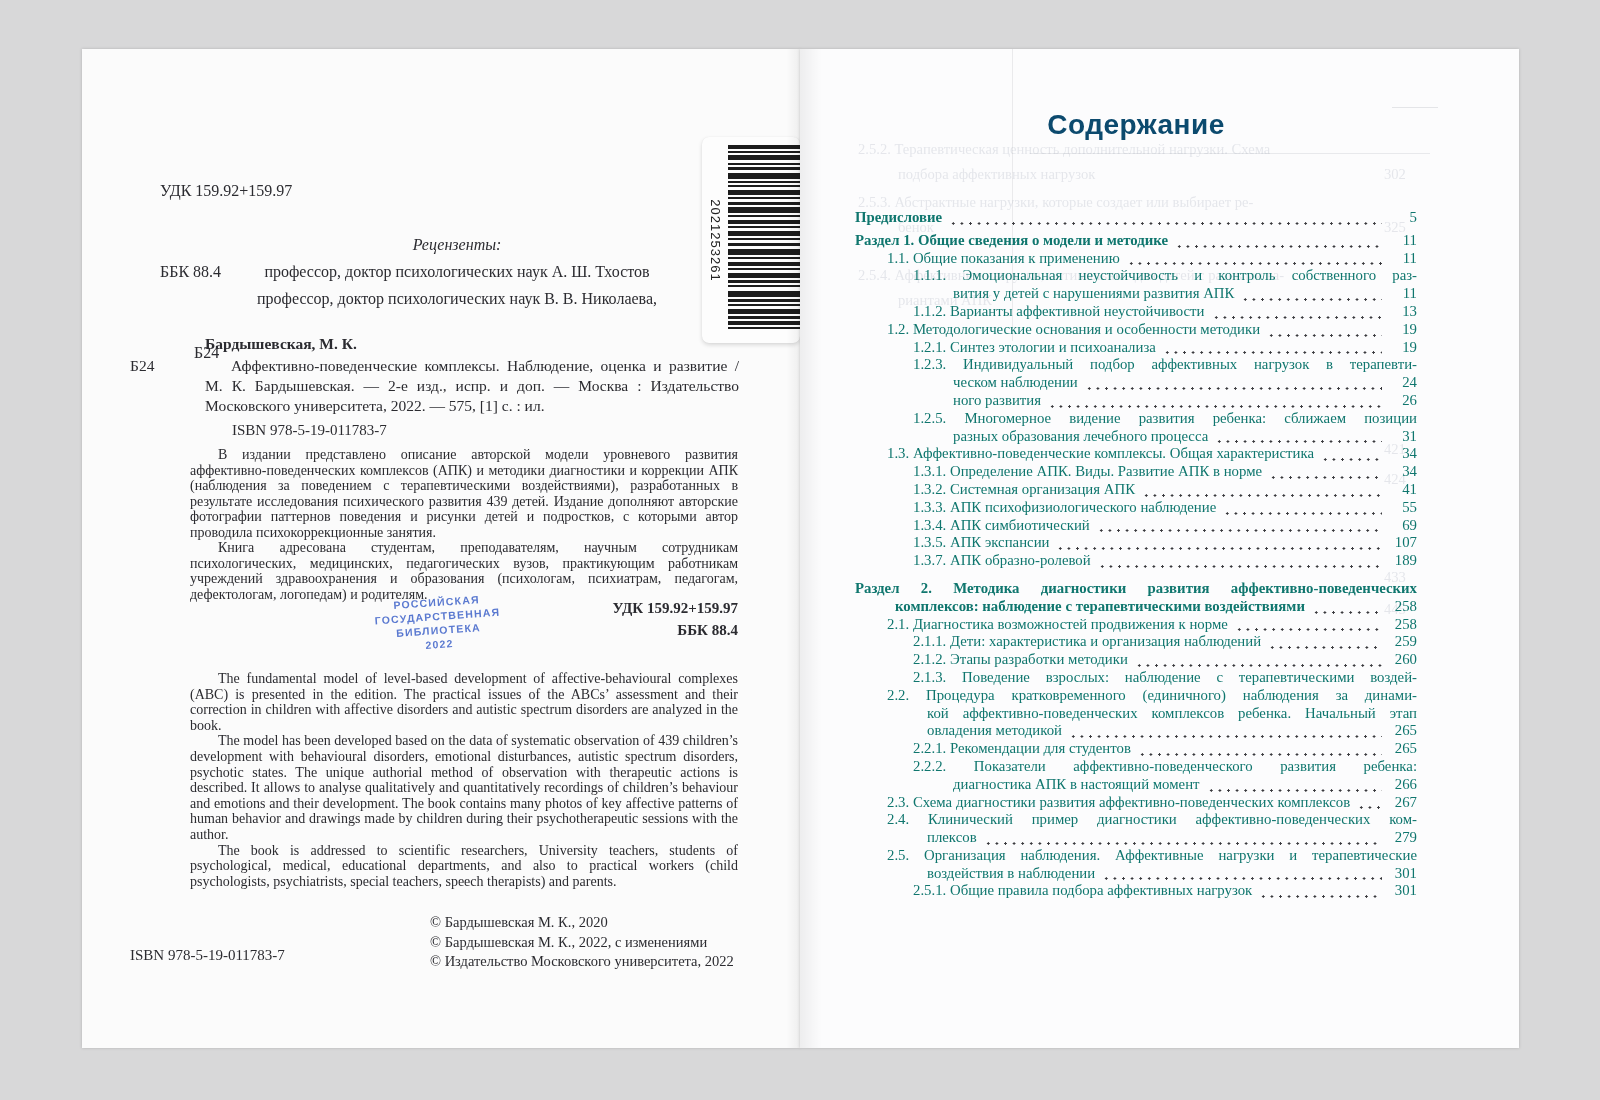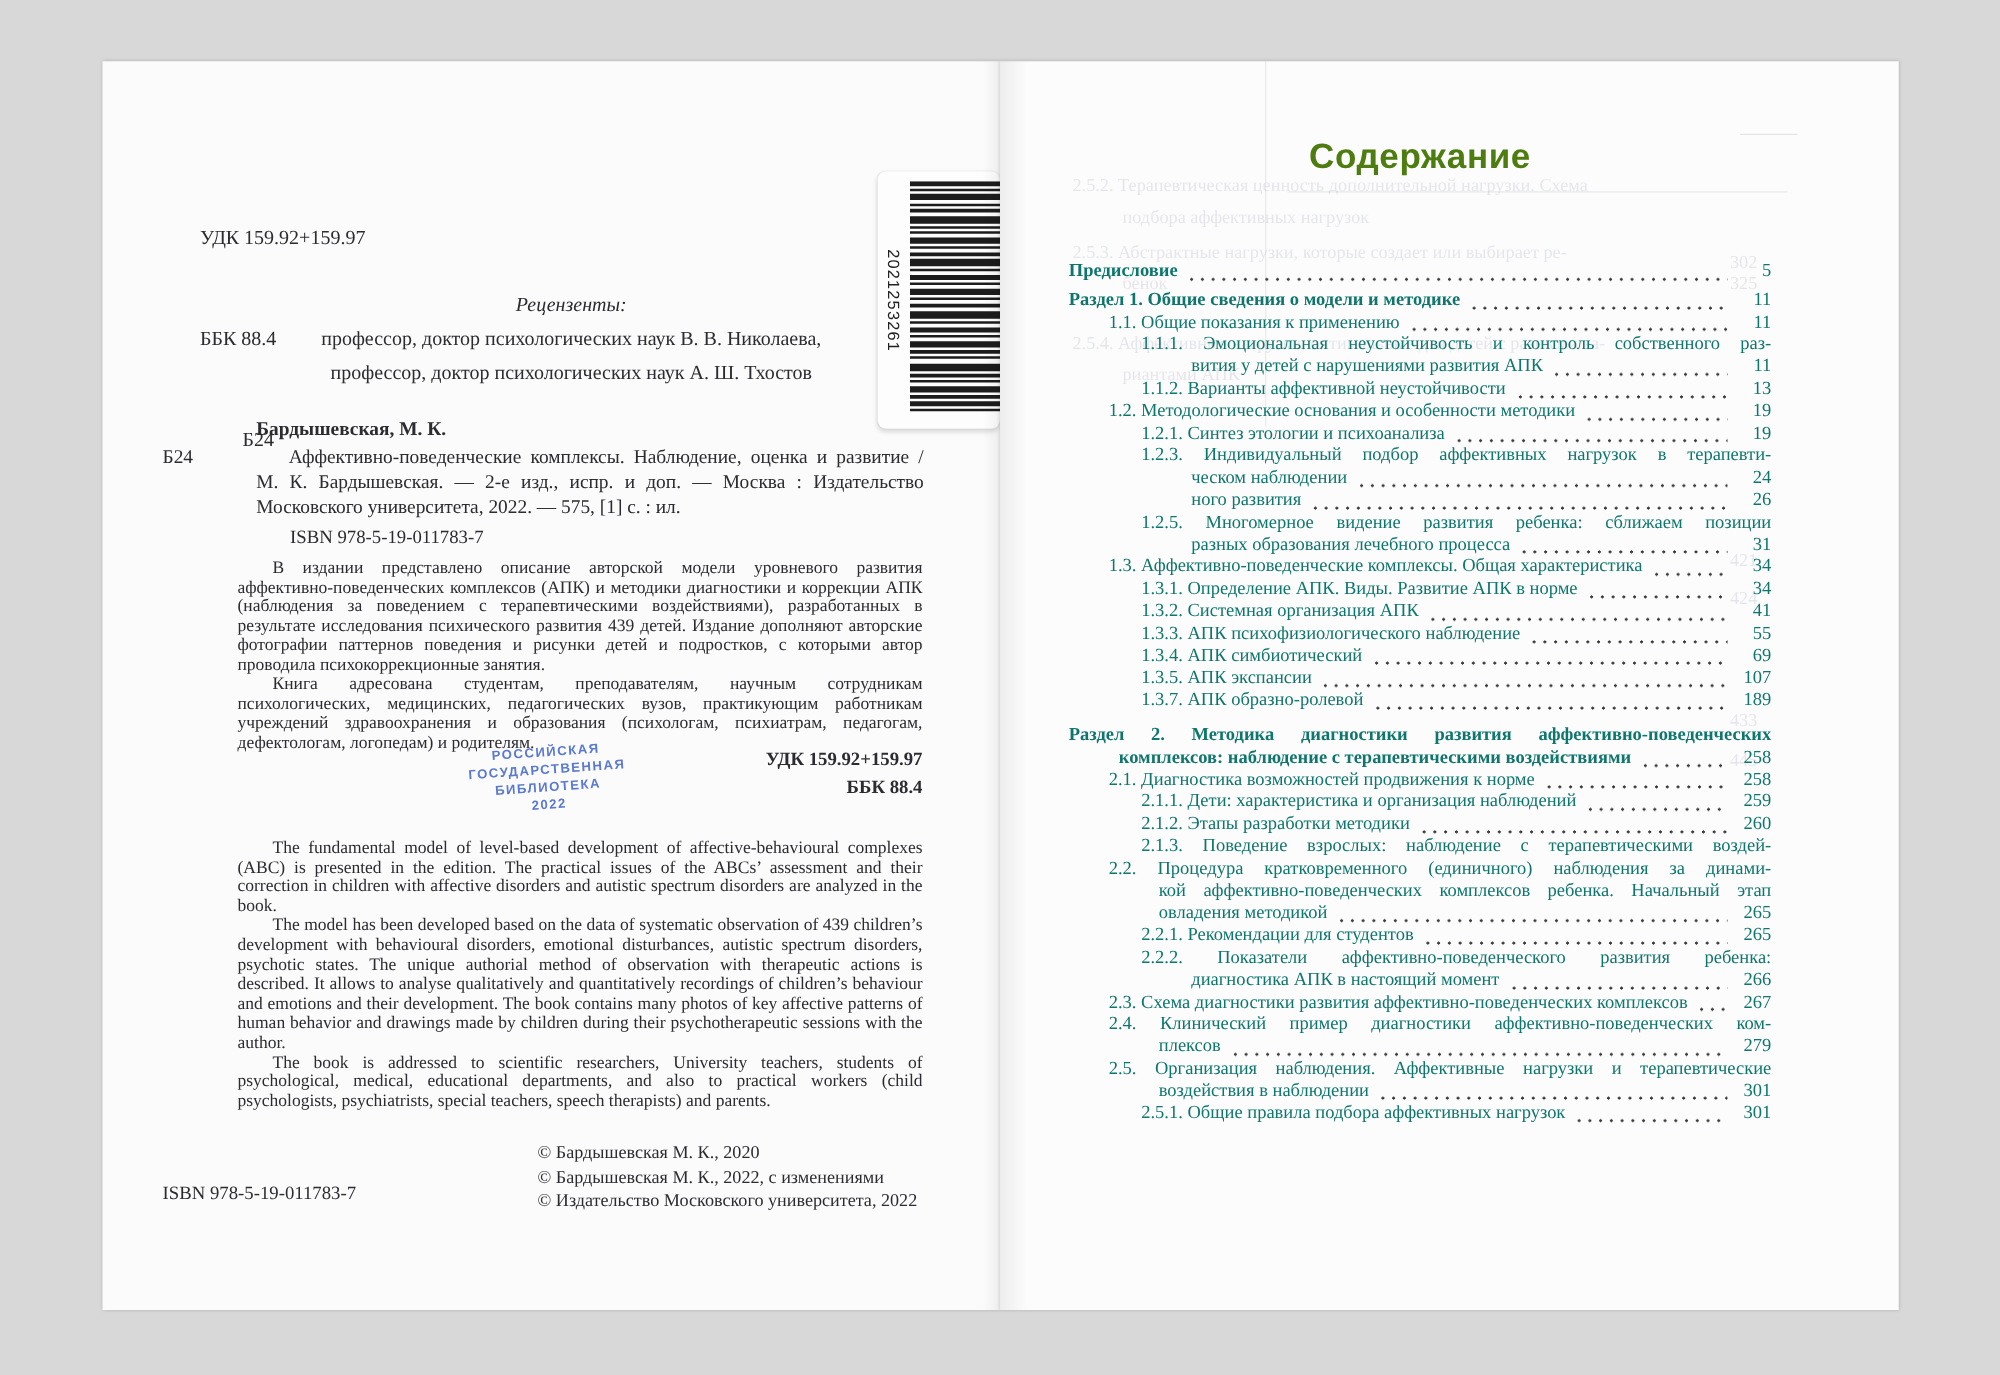--- a/index.html
+++ b/index.html
@@ -39,21 +39,21 @@
       border-radius:7px; box-shadow:0 2px 4px rgba(0,0,0,.14), 0 0 1px rgba(0,0,0,.08); }
   .bc-num { position:absolute; left:0; top:0; width:26px; height:100%;
       display:flex; align-items:center; justify-content:center; }
   .bc-num span { transform:rotate(90deg); white-space:nowrap;
       font-family:"Liberation Sans",sans-serif; font-size:13px; letter-spacing:1px; color:#222; }
   .bc-bars { position:absolute; left:26px; top:8px; }
 
   
   .toc-title { left:55px; top:60px; width:562px; text-align:center;
       font-family:"Liberation Sans","DejaVu Sans",sans-serif; font-weight:bold;
-      font-size:28px; color:#4d7c0f; letter-spacing:.5px; }
+      font-size:28px; color:#0c4a6e; letter-spacing:.5px; }
   .toc-list { left:55px; top:160px; width:562px; font-size:14.8px; line-height:17.8px; color:#0f766e; }
   .toc-entry.b { font-weight:bold; }
   .toc-entry.lvl1 { padding-left:32px; }
   .toc-entry.lvl2 { padding-left:58px; }
   .toc-entry.gap-sm { margin-top:5px; }
   .toc-entry.gap { margin-top:10px; }
   .toc-pre { text-align:justify; text-align-last:justify; }
   .toc-pre:not(:first-child) { padding-left:40px; }
   .toc-last { display:flex; align-items:baseline; }
   .toc-last.cont { padding-left:40px; }
@@ -78,22 +78,22 @@
   <div class="page page-left">
 
     <div class="abs udk-block">
       <div>УДК 159.92+159.97</div>
       <div>ББК 88.4</div>
       <div class="indent">Б24</div>
     </div>
 
     <div class="abs reviewers">
       <div class="rev-head">Рецензенты:</div>
+      <div>профессор, доктор психологических наук А. Ш. Тхостов</div>
       <div>профессор, доктор психологических наук В. В. Николаева,</div>
-      <div>профессор, доктор психологических наук А. Ш. Тхостов</div>
     </div>
 
     <div class="abs bc-label">
       <div class="bc-num">
         <span>2021253261</span>
       </div>
       <div class="bc-bars">
         <svg width="72" height="186" xmlns="http://www.w3.org/2000/svg">
           <g fill="#1c1c1c">
             <rect x="0" y="0" width="72" height="4"></rect>
@@ -171,21 +171,21 @@
       <div>© Издательство Московского университета, 2022</div>
     </div>
 
     <div class="abs isbn-bottom">ISBN 978-5-19-011783-7</div>
   </div>
 
   <div class="page page-right">
     <div class="abs bleed" id="bleed-layer">
         <span style="left: 58px; top: 92px;">2.5.2. Терапевтическая ценность дополнительной нагрузки. Схема</span>
         <span style="left: 98px; top: 117px;">подбора аффективных нагрузок</span>
-        <span style="left: 584px; top: 117px; margin-top: 36px;">302</span>
+        <span style="left: 584px; top: 117px;">302</span>
         <span style="left: 58px; top: 145px;">2.5.3. Абстрактные нагрузки, которые создает или выбирает ре-</span>
         <span style="left: 98px; top: 170px;">бенок</span>
         <span style="left: 584px; top: 170px;">325</span>
         <span style="left: 58px; top: 218px;">2.5.4. Аффективные нагрузки, оптимальные для детей с разными ва-</span>
         <span style="left: 98px; top: 243px;">риантами АПК</span>
         <span style="left: 584px; top: 392px;">421</span>
         <span style="left: 584px; top: 422px;">424</span>
         <span style="left: 584px; top: 520px;">433</span>
         <span style="left: 584px; top: 552px;">445</span>
       </div>

